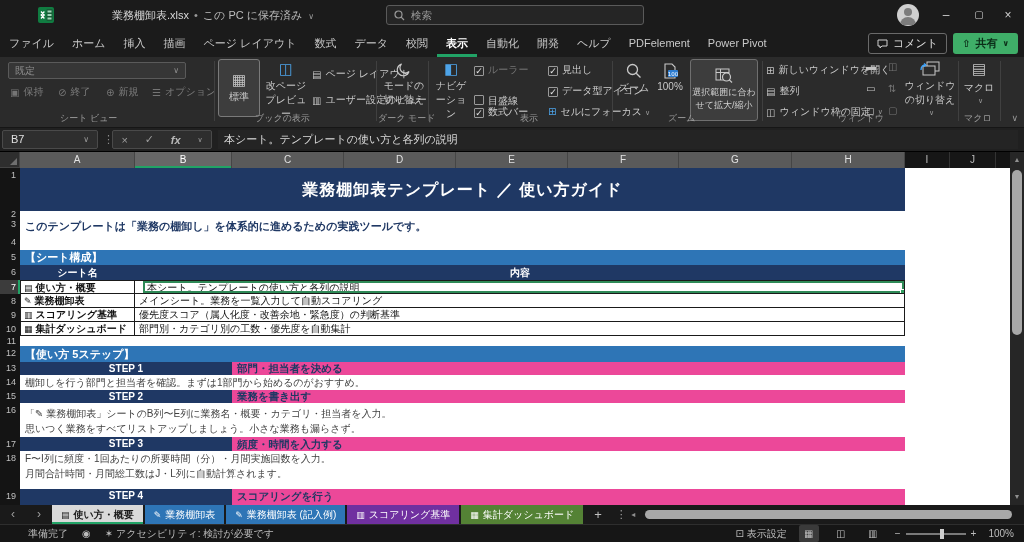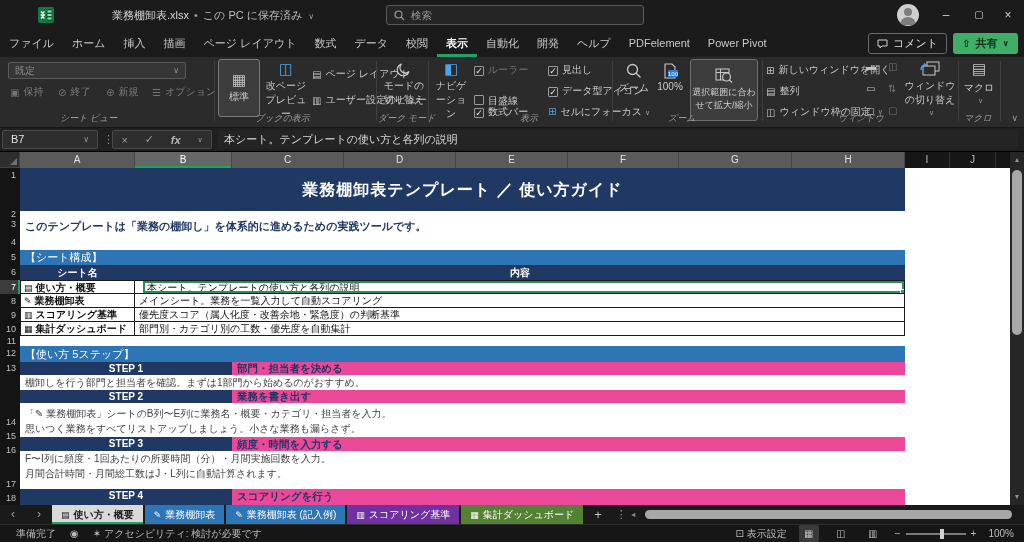--- a/index.html
+++ b/index.html
@@ -30,21 +30,21 @@
   #tabrow { position:absolute; left:0; top:30px; width:1024px; height:27px; background:#1b1b1b; display:flex; align-items:center; }
   .rtab { padding:0 9px; height:27px; line-height:27px; color:#c9c9c9; font-size:11px; white-space:nowrap; }
   .rtab.active { color:#ffffff; box-shadow:inset 0 -3px 0 #21A366; font-weight:bold; }
   #tabrow-right { position:absolute; right:6px; top:3px; display:flex; gap:6px; align-items:center; }
   #comment-btn { border:1px solid #6a6a6a; border-radius:3px; height:21px; padding:0 8px; display:flex; align-items:center; gap:5px; color:#e0e0e0; }
   #share-btn { background:#3fae68; border-radius:3px; height:21px; padding:0 9px; display:flex; align-items:center; gap:5px; color:#0b2e18; font-weight:bold; }
   #share-btn .caret { font-size:8px; }
 
   
   #ribbon { position:absolute; left:0; top:57px; width:1024px; height:71px; background:#2b2b2b; border-bottom:1px solid #161616; font-size:10px; }
-  .grp-label { position:absolute; bottom:2px; color:#9b9b9b; font-size:9px; text-align:left; white-space:nowrap;font-style:italic; }
+  .grp-label { position:absolute; bottom:2px; color:#9b9b9b; font-size:9px; text-align:left; white-space:nowrap; }
   .vdiv { position:absolute; top:4px; height:60px; width:1px; background:#404040; }
   .ric { color:#c3c3c3; }
   .dim { color:#757575 !important; }
   #sv-dropdown { position:absolute; left:8px; top:5px; width:178px; height:17px; background:#363636; border:1px solid #5a5a5a; border-radius:2px;
      color:#8f8f8f; line-height:15px; padding:0 6px; }
   #sv-dropdown .caret { float:right; font-size:8px; color:#8f8f8f; }
   .sv-btn { position:absolute; top:28px; display:flex; gap:4px; align-items:center; color:#7d7d7d; }
   .bigbtn { position:absolute; display:flex; flex-direction:column; align-items:center; gap:2px; color:#c9c9c9; text-align:center; }
   .bigbtn .ic { font-size:15px; line-height:16px; color:#c3c3c3; }
   .sel-box { border:1px solid #7a7a7a; border-radius:3px; background:#3d3d3d; }
@@ -79,21 +79,21 @@
   .colhdr { height:16px; line-height:16px; text-align:center; font-size:10px; color:#e2e2e2; background:#5a5a5a; border-right:1px solid #454545; }
   .colhdr.dark { background:#161616; color:#bdbdbd; border-right:1px solid #333; }
   .colhdr.active { background:#676767; box-shadow:inset 0 -2px 0 #21A366; color:#fff; }
   #rowhdrs { position:absolute; left:0; top:16px; width:20px; height:337px; background:#141414; }
   .rowhdr { width:20px; text-align:right; padding-right:4px; font-size:9px; color:#c0c0c0; overflow:hidden; }
   .rowhdr.active { background:#3c3c3c; color:#fff; box-shadow:inset -2px 0 0 #21A366; }
   #sheetbg { position:absolute; left:20px; top:16px; width:990px; height:337px; background:#ffffff; }
   .grow { position:absolute; left:20px; width:885px; }
   .banner-title { background:#1F3864; color:#fff; font-weight:bold; font-size:16px; text-align:center; line-height:43px; letter-spacing:1px; }
   .intro { color:#1F3864; font-weight:bold; font-size:11px; line-height:18px; padding-left:5px; white-space:nowrap; }
-  .section { background:#2E75B6; color:#fff; font-weight:normal; font-size:11px; line-height:15px; padding-left:5px; }
+  .section { background:#2E75B6; color:#fff; font-weight:bold; font-size:11px; line-height:15px; padding-left:5px; }
   .thead { background:#1F3864; display:flex; }
   .thead .c1 { width:115px; color:#fff; font-weight:bold; font-size:10px; text-align:center; line-height:15px; }
   .thead .c2 { flex:1; color:#fff; font-weight:bold; font-size:10px; text-align:center; line-height:15px; }
   .trow { display:flex; background:#fff; border-bottom:1px solid #1a1a1a; border-left:1px solid #1a1a1a; border-right:1px solid #1a1a1a; }
   .trow.first { border-top:1px solid #1a1a1a;gap:8px; }
   .trow .nm { width:114px; border-right:1px solid #1a1a1a; color:#111; font-weight:bold; font-size:10px; line-height:13px; padding-left:3px; white-space:nowrap; overflow:hidden; }
   .trow .nm .ic { font-size:9px; margin-right:3px; }
   .trow .ds { flex:1; color:#111; font-size:10px; line-height:13px; padding-left:4px; white-space:nowrap; overflow:hidden; position:relative; }
   .trow .ds.selected { outline:2px solid #2f8a57; outline-offset:-2px; }
   .fill-handle { position:absolute; right:-1px; bottom:-1px; width:5px; height:5px; background:#2f9e5f; border:1px solid #fff; }
@@ -113,21 +113,21 @@
   .stab .tic { font-size:9px; }
   .stab.active { color:#1a1a1a; font-weight:bold; box-shadow:inset 0 -2px 0 #21A366; }
   #add-sheet { width:26px; text-align:center; line-height:19px; color:#c0c0c0; font-size:13px; }
   #tab-dots { width:20px; text-align:center; line-height:19px; color:#9f9f9f; }
   #hscroll { position:relative; flex:1; }
   #hthumb { position:absolute; left:14px; right:12px; top:5px; height:9px; background:#a8a8a8; border-radius:5px; }
   #hleft { position:absolute; left:0; top:0; line-height:19px; color:#8f8f8f; font-size:8px; }
 
   
   #statusbar { position:absolute; left:0; top:524px; width:1024px; height:18px; background:#161616; border-top:1px solid #2e2e2e; color:#bdbdbd; font-size:10px; }
-  #statusbar .left { position:absolute; left:16px; top:0; line-height:17px; display:flex; gap:14px; align-items:center; }
+  #statusbar .left { position:absolute; left:28px; top:0; line-height:17px; display:flex; gap:14px; align-items:center; }
   #statusbar .right { position:absolute; right:10px; top:0; line-height:17px; display:flex; gap:12px; align-items:center; }
   .sb-ic { font-size:10px; color:#bdbdbd; }
   .viewbtn { width:20px; text-align:center; }
   .viewbtn.on { background:#3a3a3a; border-radius:2px; }
   #zoom-slider { display:flex; align-items:center; gap:5px; }
   #zoom-track { position:relative; width:60px; height:2px; background:#7a7a7a; }
   #zoom-knob { position:absolute; left:34px; top:-4px; width:4px; height:10px; background:#cfcfcf; }
 </style>
 </head>
 <body>
@@ -374,21 +374,21 @@
         <div class="rowhdr" style="height: 15px; line-height: 14px;">4</div>
         <div class="rowhdr" style="height: 15px; line-height: 14px;">5</div>
         <div class="rowhdr" style="height: 15px; line-height: 14px;">6</div>
         <div class="rowhdr active" style="height: 14px; line-height: 14px;">7</div>
         <div class="rowhdr" style="height: 14px; line-height: 14px;">8</div>
         <div class="rowhdr" style="height: 14px; line-height: 14px;">9</div>
         <div class="rowhdr" style="height: 14px; line-height: 14px;">10</div>
         <div class="rowhdr" style="height: 10px; line-height: 10px;">11</div>
         <div class="rowhdr" style="height: 16px; line-height: 14px;">12</div>
         <div class="rowhdr" style="height: 13px; line-height: 13px;">13</div>
-        <div class="rowhdr" style="height: 15px; line-height: 14px; margin-top: 40px;">14</div>
+        <div class="rowhdr" style="height: 15px; line-height: 14px;">14</div>
         <div class="rowhdr" style="height: 13px; line-height: 13px;">15</div>
         <div class="rowhdr" style="height: 34px; line-height: 14px;">16</div>
         <div class="rowhdr" style="height: 14px; line-height: 14px;">17</div>
         <div class="rowhdr" style="height: 38px; line-height: 14px;">18</div>
         <div class="rowhdr" style="height: 14px; line-height: 14px;">19</div>
       </div>
     <div id="sheetbg"></div>
 
     <div class="grow banner-title" style="top:16px;height:43px">業務棚卸表テンプレート ／ 使い方ガイド</div>
     <div class="grow intro" style="top:65px;height:18px">このテンプレートは「業務の棚卸し」を体系的に進めるための実践ツールです。</div>

